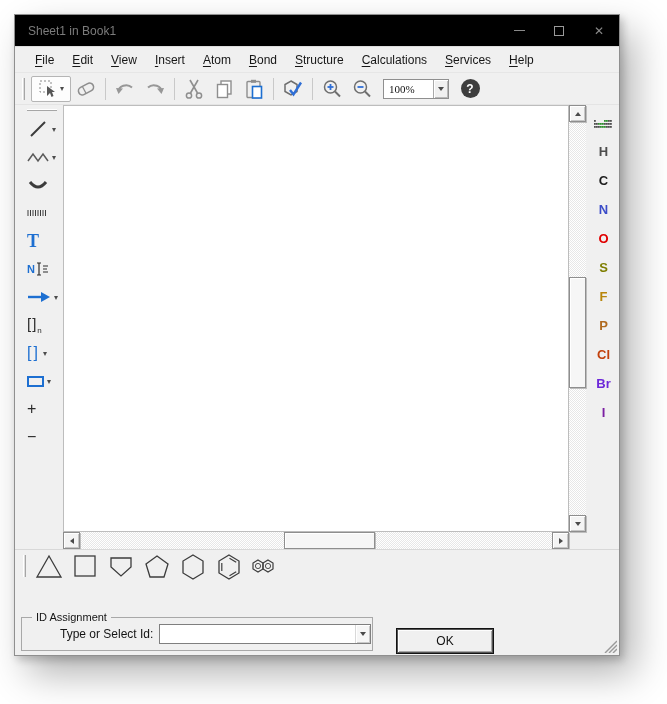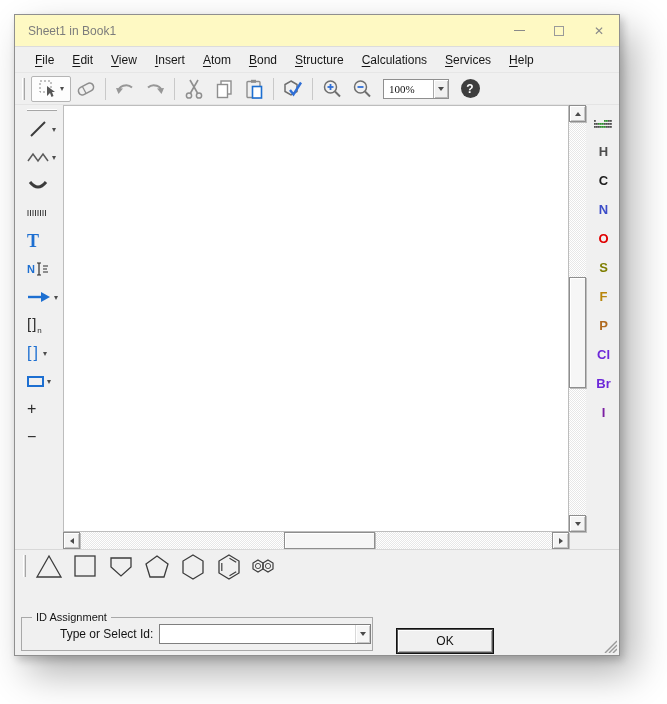--- a/index.html
+++ b/index.html
@@ -2,21 +2,21 @@
 <html><head>
 <meta charset="utf-8">
 <style>
   * { margin:0; padding:0; box-sizing:border-box; cursor:default; }
   html,body { width:667px; height:704px; background:#ffffff; font-family:"Liberation Sans",sans-serif; }
   .page { position:relative; width:667px; height:704px; background:#fff; overflow:hidden; }
   .window { position:absolute; left:14px; top:14px; width:606px; height:642px; background:#f0f0f0;
             border:1px solid #8f8f8f; box-shadow:3px 4px 8px rgba(0,0,0,.20), 14px 18px 36px rgba(0,0,0,.30); }
 
   
-  .titlebar { position:absolute; left:0; top:0; width:604px; height:32px; background:#fef9c3;
+  .titlebar { position:absolute; left:0; top:0; width:604px; height:32px; background:#000000;
               border-bottom:1px solid #dcdcdc; display:flex; align-items:center; }
   .title { margin-left:13px; font-size:12px; color:#7c7c7c; }
   .wctrls { margin-left:auto; display:flex; height:100%; }
   .wbtn { width:40px; height:100%; display:flex; align-items:center; justify-content:center; }
   .min-icon { width:11px; height:0; border-top:1px solid #8a8a8a; }
   .max-icon { width:10px; height:10px; border:1px solid #9a9a9a; }
   .close-icon { font-size:12px; color:#8a8a8a; }
 
   
   .menubar { position:absolute; left:0; top:32px; width:604px; height:26px; background:#f0f0f0;
@@ -377,21 +377,21 @@
       </svg>
     </div>
     <div style="width:100%;">
           <div class="elem" style="color: rgb(77, 77, 77);">H</div>
           <div class="elem" style="color: rgb(26, 26, 26);">C</div>
           <div class="elem" style="color: rgb(59, 76, 200);">N</div>
           <div class="elem" style="color: rgb(224, 0, 0);">O</div>
           <div class="elem" style="color: rgb(126, 126, 0);">S</div>
           <div class="elem" style="color: rgb(184, 134, 11);">F</div>
           <div class="elem" style="color: rgb(176, 106, 31);">P</div>
-          <div class="elem" style="color: #6d28d9; text-align: center;">Cl</div>
+          <div class="elem" style="color: #c2410c; text-align: center;">Cl</div>
           <div class="elem" style="color: #6d28d9;">Br</div>
           <div class="elem" style="color: rgb(123, 31, 162);">I</div>
         </div>
   </div>
 
   <div class="templaterow">
     <div class="vgrip"></div>
     <div class="shape">
       <svg width="30" height="28" viewBox="0 0 30 28">
         <polygon points="15,4 27,25 3,25" fill="none" stroke="#3c3c3c" stroke-width="1.3"></polygon>

